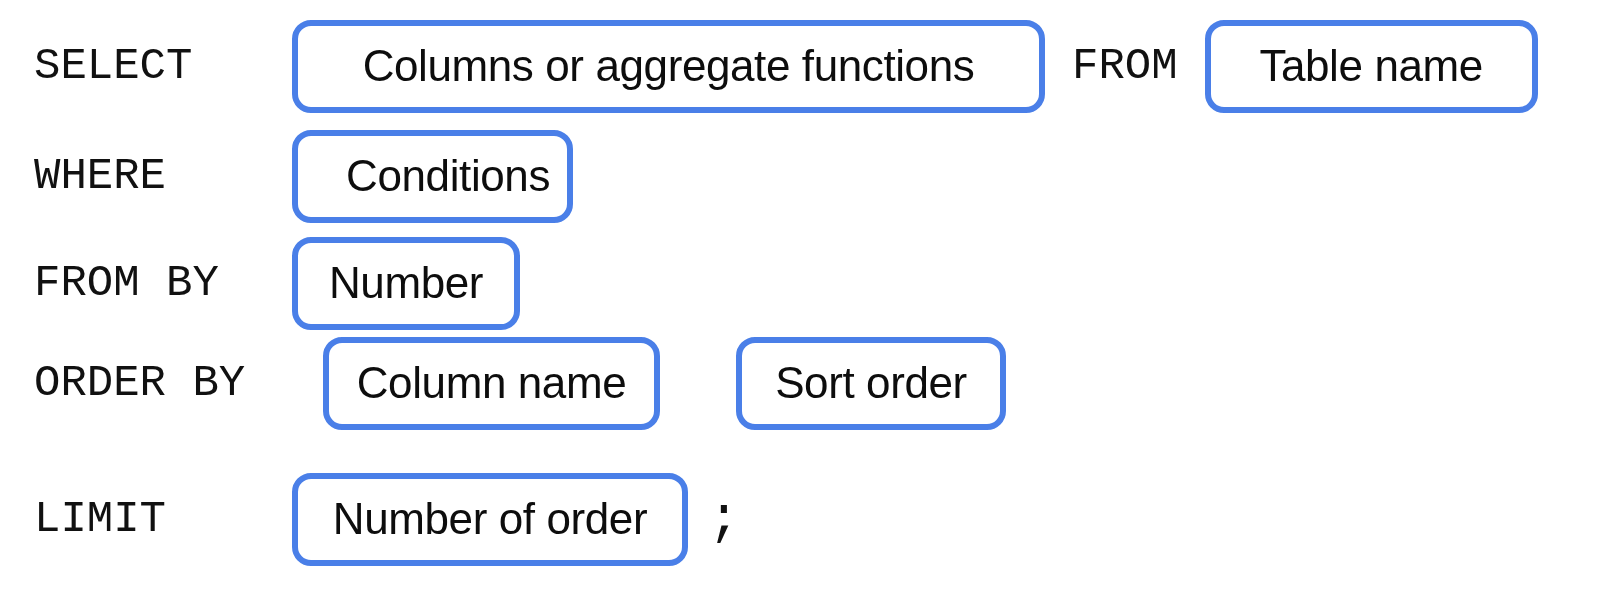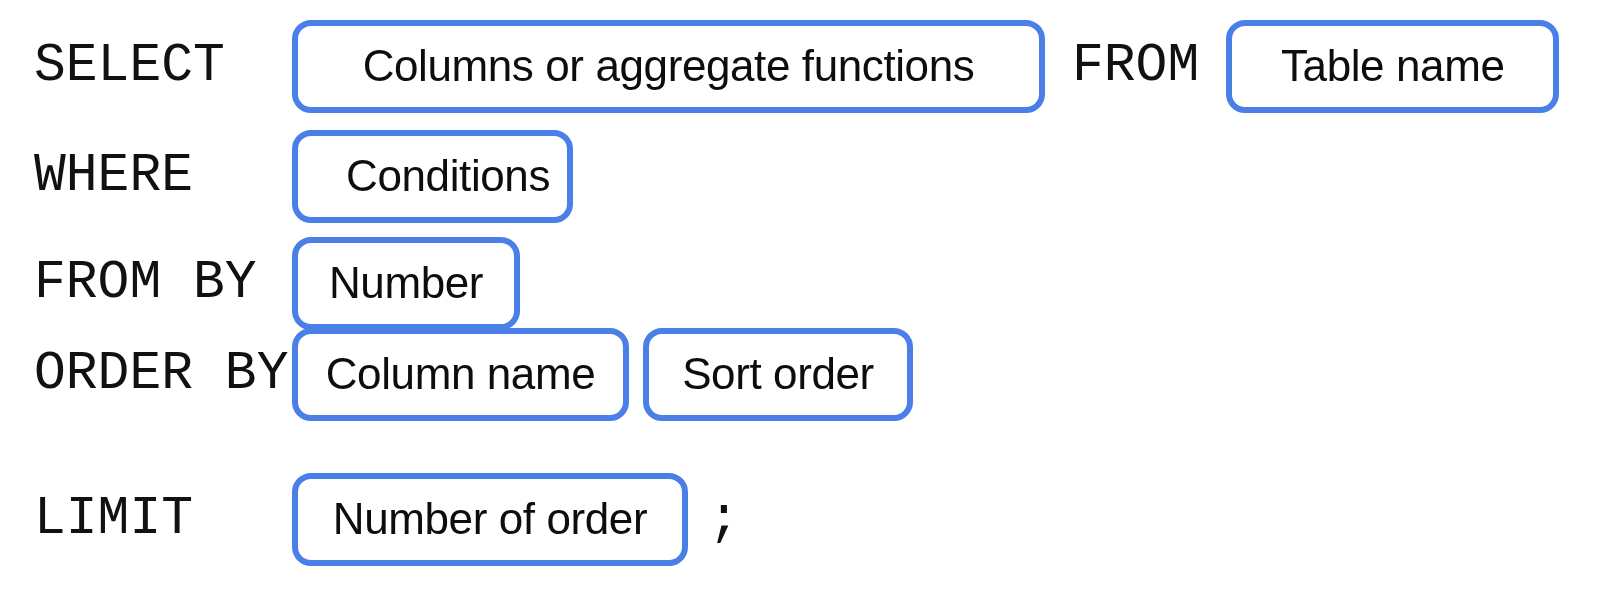--- a/index.html
+++ b/index.html
@@ -26,27 +26,27 @@
     position: absolute;
     left: 34px;
     display: flex;
     align-items: center;
     height: 94px;
   }
 
   .sql-row.r1 { top: 19px; }
   .sql-row.r2 { top: 129px; }
   .sql-row.r3 { top: 236px; }
-  .sql-row.r4 { top: 327px; }
+  .sql-row.r4 { top: 336px; gap: 31px; }
   .sql-row.r5 { top: 472px; }
 
   
   .keyword {
     font-family: "Liberation Mono", "DejaVu Sans Mono", monospace;
-    font-size: 53px;
+    font-size: 44px;
     line-height: 1;
     color: #111111;
     white-space: pre;
     font-weight: 400;
     letter-spacing: 0px;
     display: inline-block;
   }
 
   
   .kw-cell { width: 258px; flex: 0 0 258px; }

